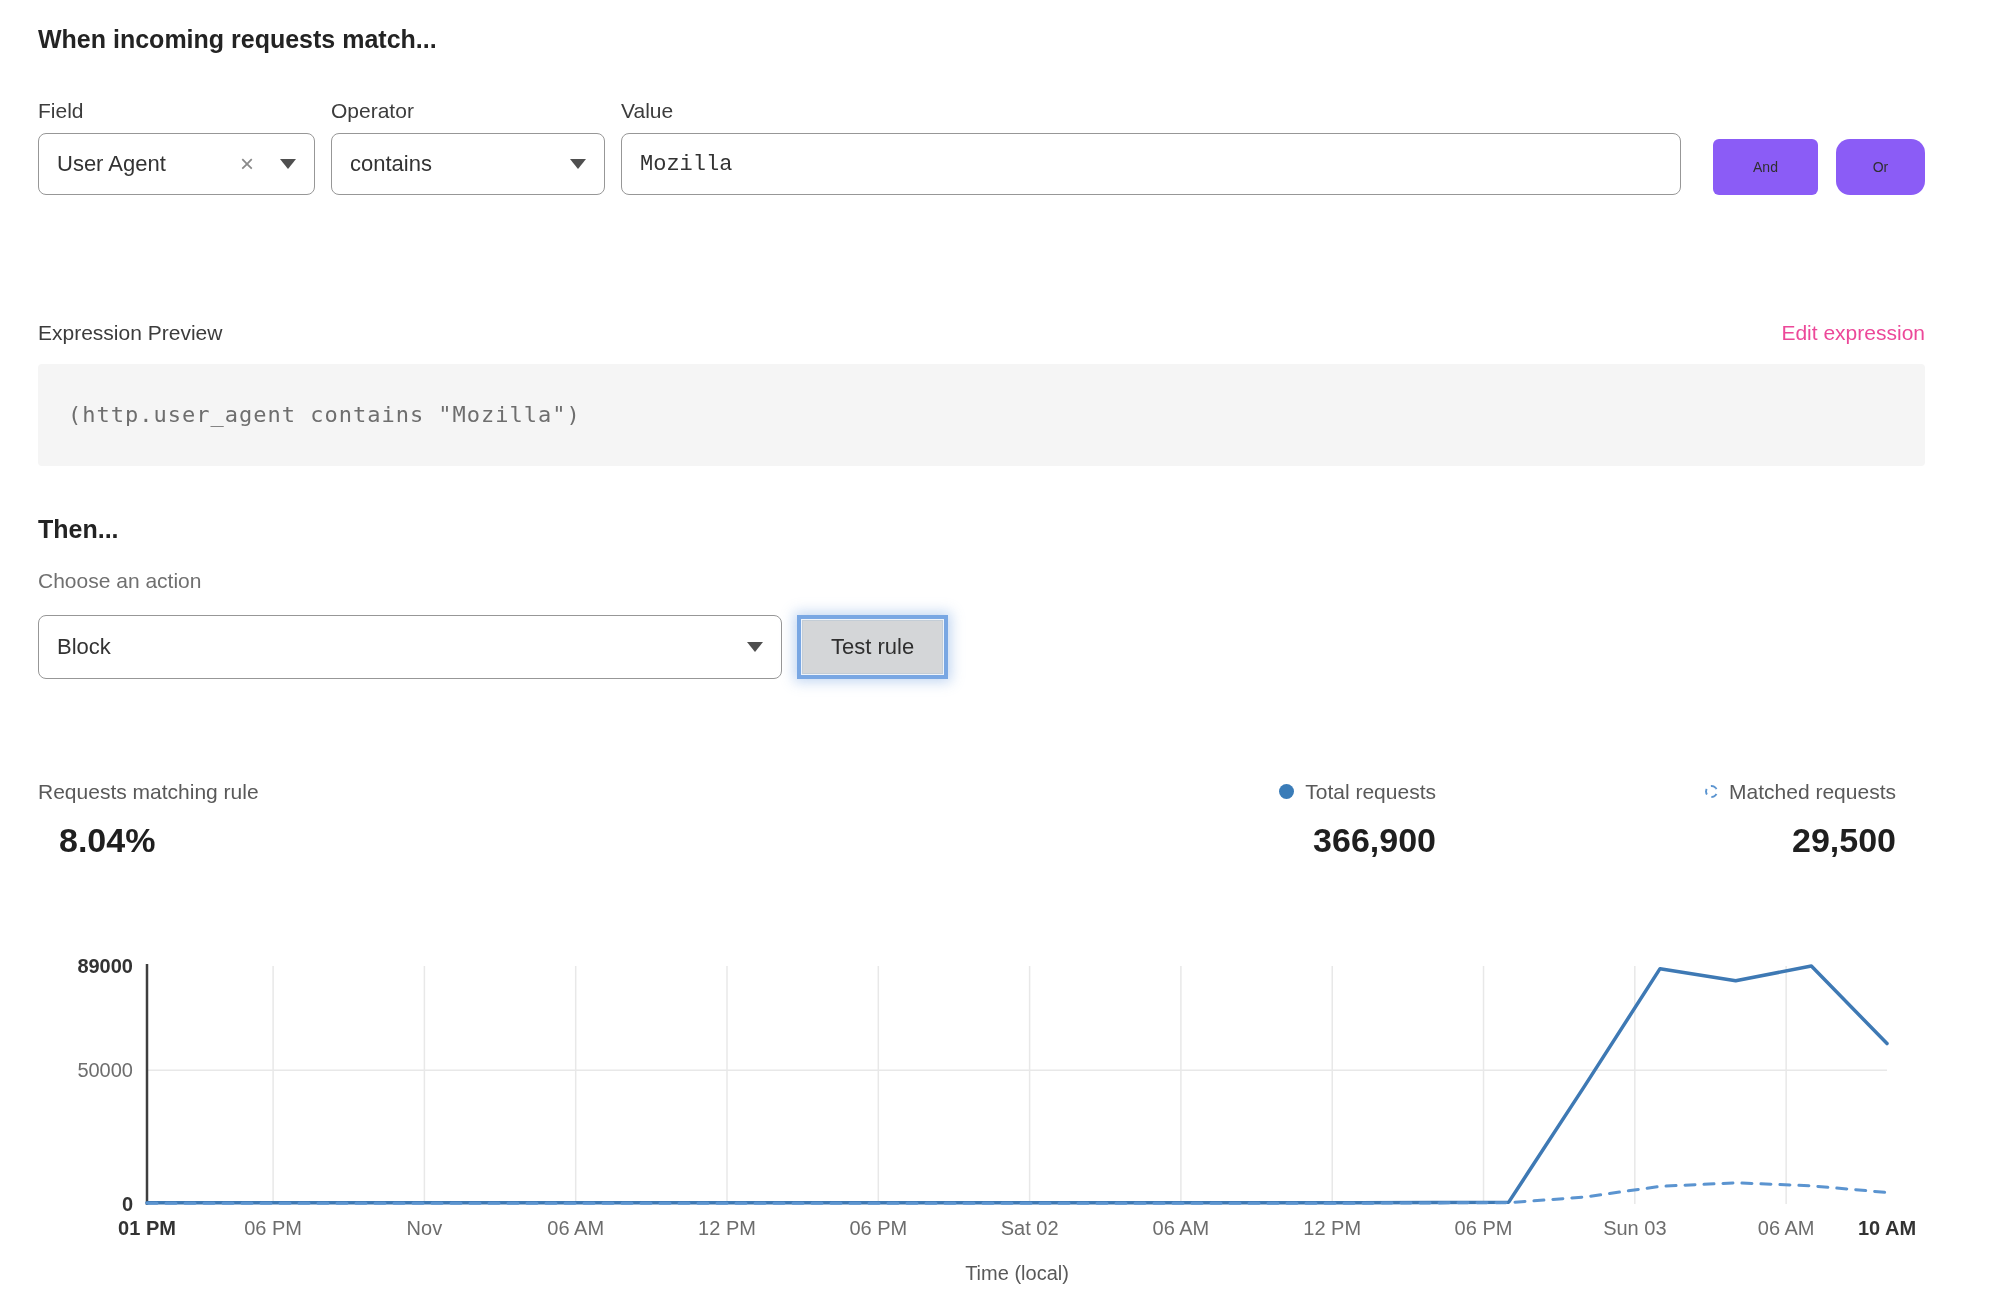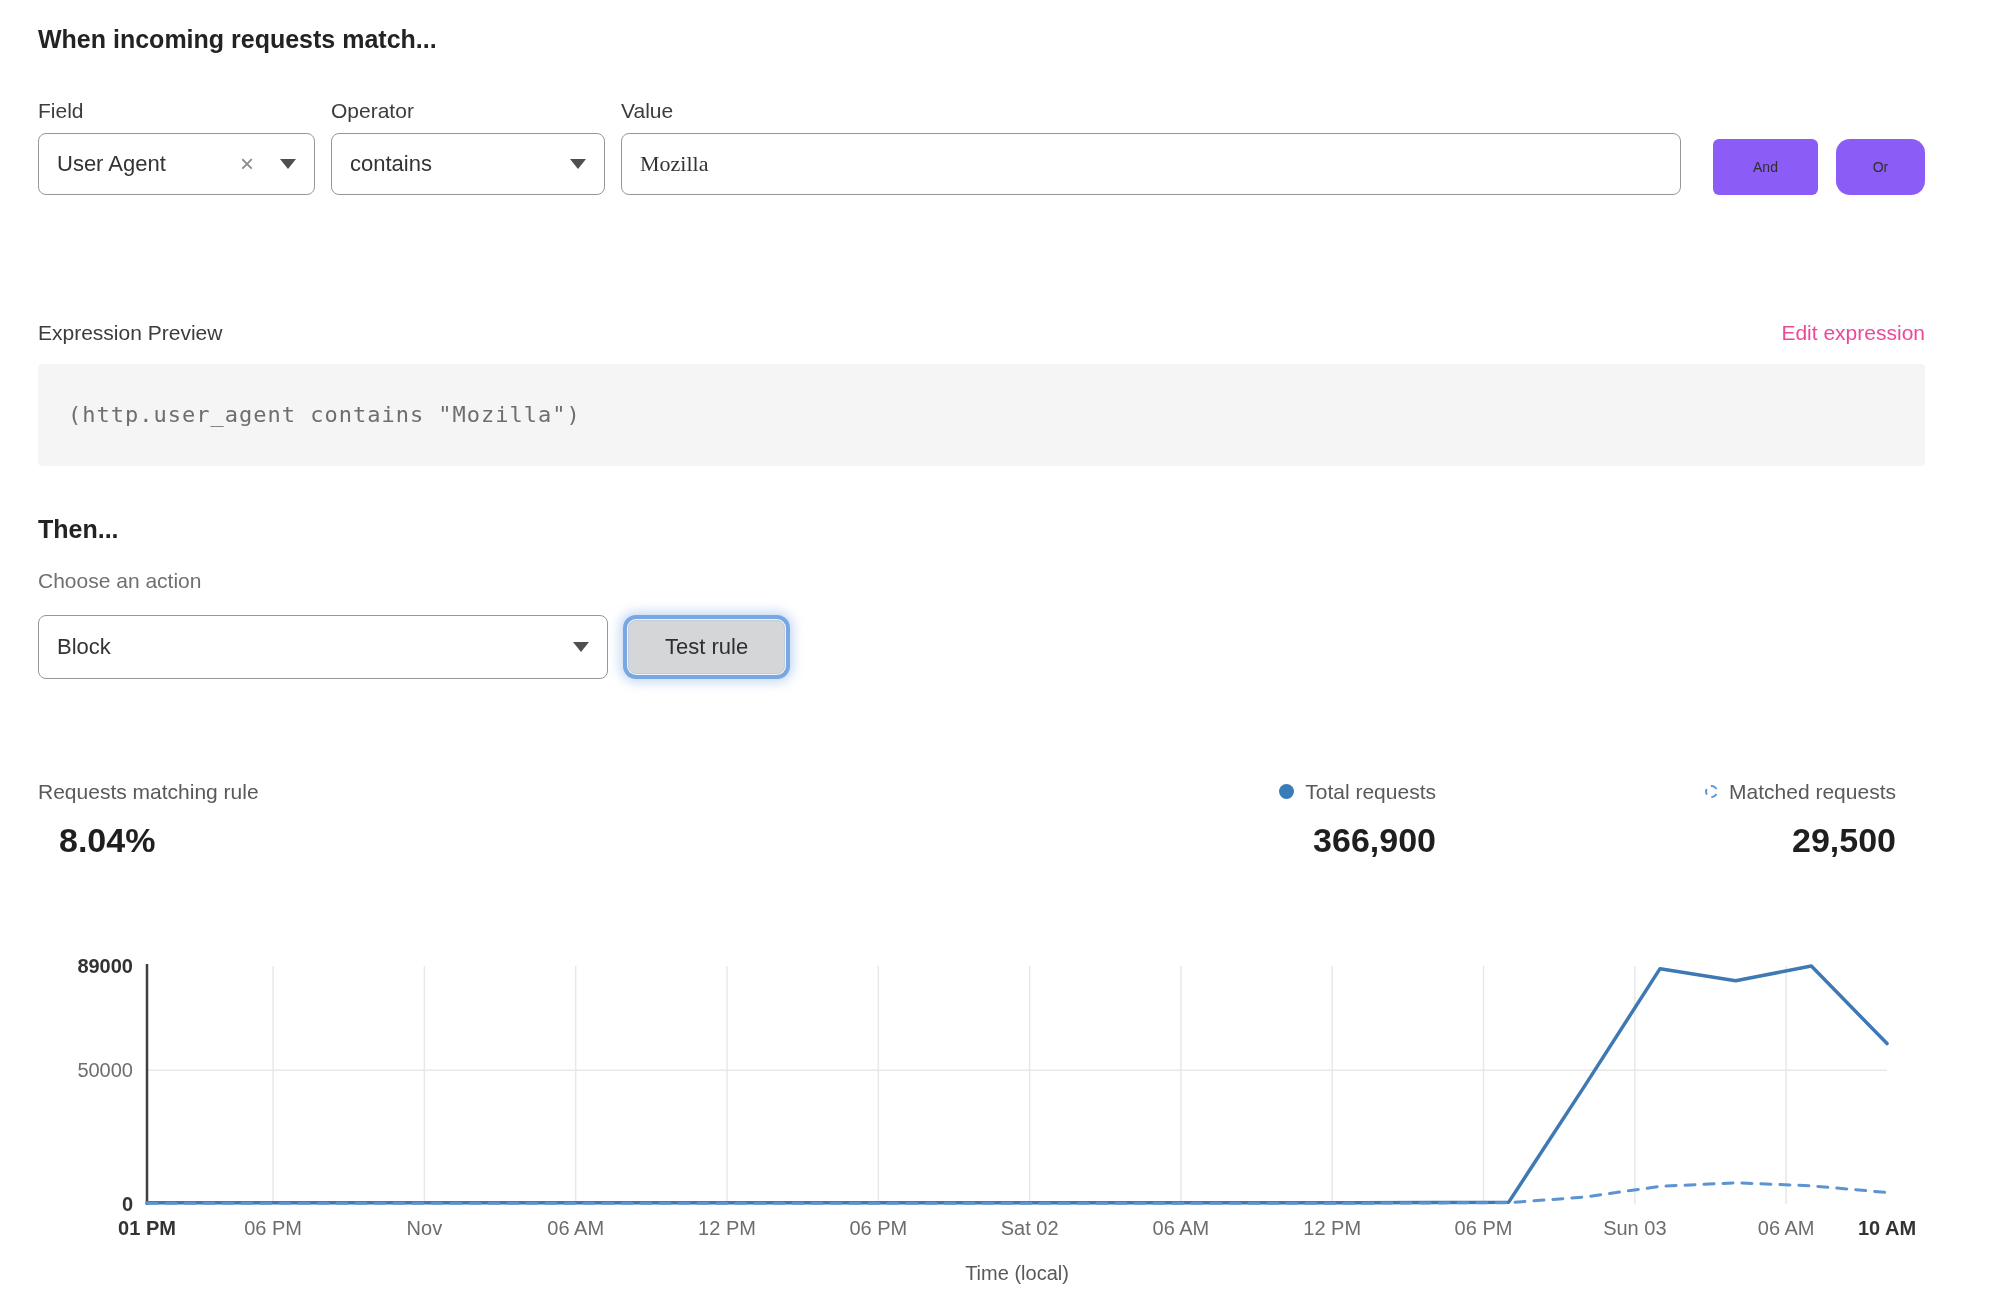--- a/index.html
+++ b/index.html
@@ -25,21 +25,21 @@
   .col-value { flex: 1; margin-left: 16px; }
   .sel-text { flex: 1; white-space: nowrap; overflow: hidden; }
   .clear-x { font-size: 24px; color: #8a8a8a; margin-right: 26px; cursor: pointer; }
   .caret {
     width: 0; height: 0; flex: none;
     border-left: 8px solid transparent; border-right: 8px solid transparent;
     border-top: 10px solid #4f4f4f;
   }
   .value-input {
     width: 100%; height: 100%; border: none; outline: none;
-    font-size: 22px; color: #333; font-family: Liberation Serif, serif;
+    font-size: 22px; color: #333; font-family: Liberation Mono, monospace;
     background: transparent; padding: 0;
   }
   .andor-wrap { display: flex; gap: 18px; margin-left: 32px; margin-top: 38px; align-items: center; height: 62px; }
   .btn-gray {
     background: #8b5cf6; border: none; border-radius: 6px;
     font-size: 14px; color: #2f2f2f; height: 56px; cursor: pointer;
     font-family: "Liberation Sans", sans-serif;
   }
   .btn-and { width: 105px; }
   .btn-or  { width: 89px; border-radius: 14px; }
@@ -51,24 +51,24 @@
   .code-box {
     margin-top: 18px; background: #f5f5f5; border-radius: 4px;
     padding: 38px 30px; font-family: "DejaVu Sans Mono", "Liberation Mono", monospace;
     font-size: 22px; line-height: 26px; color: #6e6e6e; letter-spacing: 1px;
   }
 
   
   .h2 { font-size: 25px; line-height: 30px; font-weight: 700; color: #232323; margin: 48px 0 0 0; }
   .choose-label { margin-top: 24px; font-size: 21px; line-height: 25px; color: #707070; }
   .action-row { margin-top: 22px; display: flex; align-items: center; }
-  .action-select { width: 570px; height: 64px; }
+  .action-select { width: 744px; height: 64px; }
   .btn-test {
-    margin-left: 20px; background: #d4d6d8; border: 1px solid #c3cdd6; border-radius: 8px;
-    font-size: 22px; color: #2f2f2f; padding: 13px 36px; cursor: pointer;
+    margin-left: 20px; background: #d4d6d8; border: 1px solid #c3cdd6; border-radius: 0;
+    font-size: 22px; color: #2f2f2f; padding: 13px 28px; cursor: pointer;
     font-family: "Liberation Sans", sans-serif;
     box-shadow: 0 0 0 1px #eef3f9, 0 0 0 5px #79a7e3, 0 0 12px 8px rgba(121,167,227,0.45);
   }
 
   
   .stats-row { margin-top: 100px; display: flex; align-items: flex-start; }
   .stat { }
   .stat-label { font-size: 21px; line-height: 25px; color: #595959; display: flex; align-items: center; }
   .stat-value { margin-top: 16px; font-size: 34px; line-height: 40px; font-weight: 700; color: #1f1f1f; margin-left: 21px; }
   .stat-right { text-align: right; }

